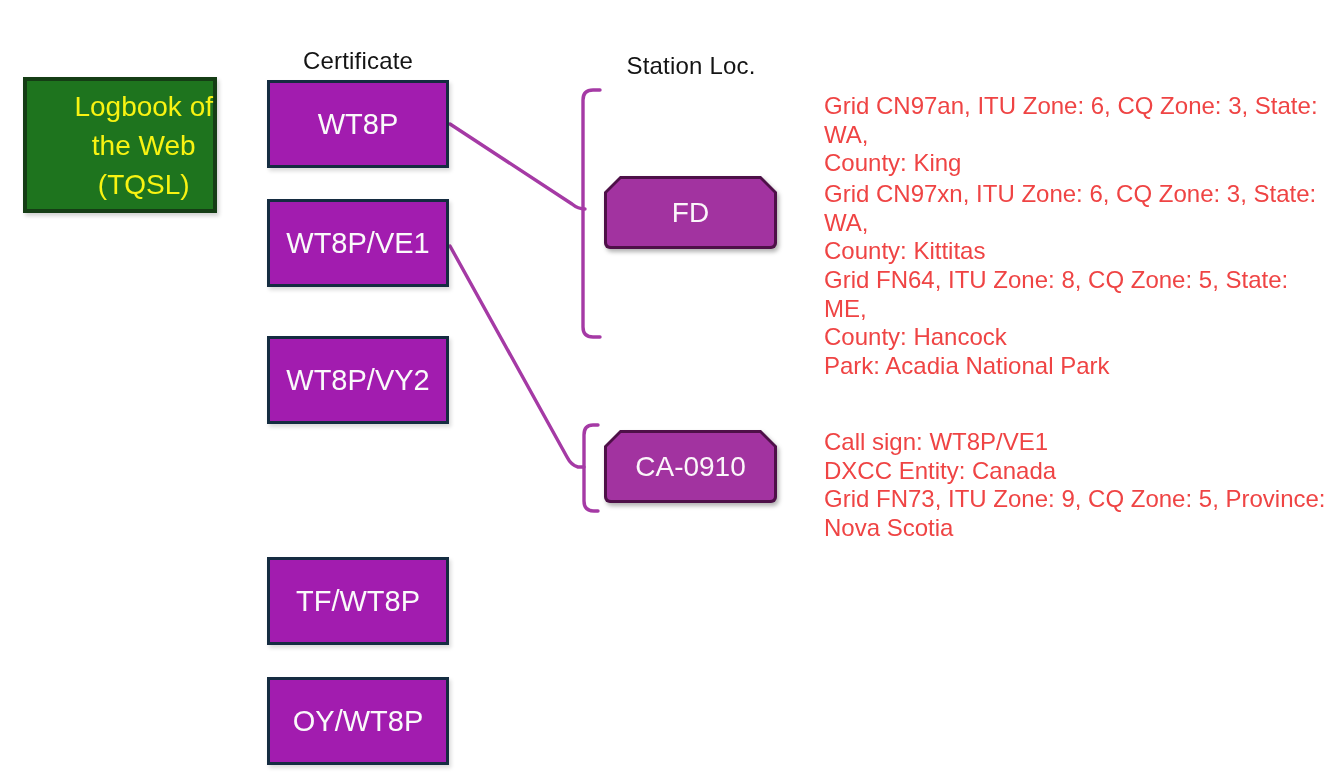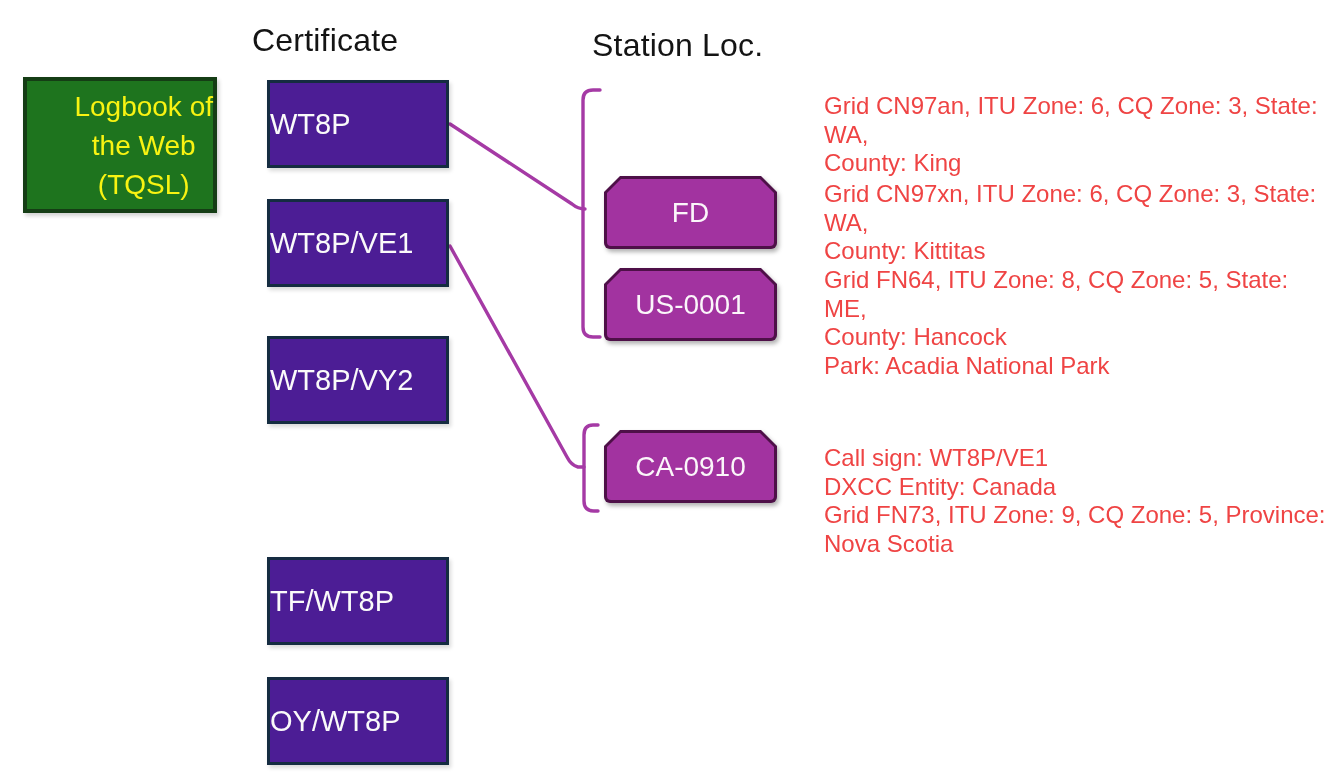--- a/index.html
+++ b/index.html
@@ -20,32 +20,32 @@
     display:flex;align-items:center;justify-content:flex-end;
     box-shadow:2px 3px 4px rgba(0,0,0,0.18);
   }
   .lotw-label{
     color:#F8F312;font-size:28px;line-height:39px;
     text-align:center;white-space:pre-line;
   }
 
   
   .col-header{
-    position:absolute;color:#141414;font-size:32px;
-    letter-spacing:0.2px;
+    position:absolute;color:#141414;font-size:24px;
+    text-align:center;letter-spacing:0.2px;margin-top:25px;
   }
   .cert-header{left:252px;top:22px;width:212px;}
   .station-header{left:592px;top:27px;width:198px;}
 
   
   .cert-box{
     position:absolute;left:267px;width:182px;height:88px;
     box-sizing:border-box;
-    background:#4c1d95;border:3px solid #152C41;
-    display:flex;align-items:center;justify-content:flex-start;
+    background:#a21caf;border:3px solid #152C41;
+    display:flex;align-items:center;justify-content:center;
     box-shadow:2px 3px 4px rgba(0,0,0,0.15);
   }
   .cert-box span{color:#FAFAFA;font-size:29px;}
 
   
   .station-box{
     position:absolute;left:604px;width:173px;height:73px;
     filter:drop-shadow(2px 3px 2px rgba(0,0,0,0.30));
   }
   .station-box .outer{
@@ -112,36 +112,31 @@
   </div>
   <div class="cert-box" style="top:677px">
     <span>OY/WT8P</span>
   </div>
 
   <div class="station-box" style="top:176px">
     <div class="outer"></div>
     <div class="inner"></div>
     <div class="lbl">FD</div>
   </div>
-  <div class="station-box" style="top:268px">
-    <div class="outer"></div>
-    <div class="inner"></div>
-    <div class="lbl">US-0001</div>
-  </div>
   <div class="station-box" style="top:430px">
     <div class="outer"></div>
     <div class="inner"></div>
     <div class="lbl">CA-0910</div>
   </div>
 
   <div class="desc" style="top:92px">Grid CN97an, ITU Zone: 6, CQ Zone: 3, State: WA,
 County: King</div>
   <div class="desc" style="top:180px">Grid CN97xn, ITU Zone: 6, CQ Zone: 3, State: WA,
 County: Kittitas</div>
   <div class="desc" style="top:266px">Grid FN64, ITU Zone: 8, CQ Zone: 5, State: ME,
 County: Hancock
 Park: Acadia National Park</div>
-  <div class="desc" style="top:444px">Call sign: WT8P/VE1
+  <div class="desc" style="top:428px">Call sign: WT8P/VE1
 DXCC Entity: Canada
 Grid FN73, ITU Zone: 9, CQ Zone: 5, Province:
 Nova Scotia</div>
 
 </div>
 
 </body></html>

